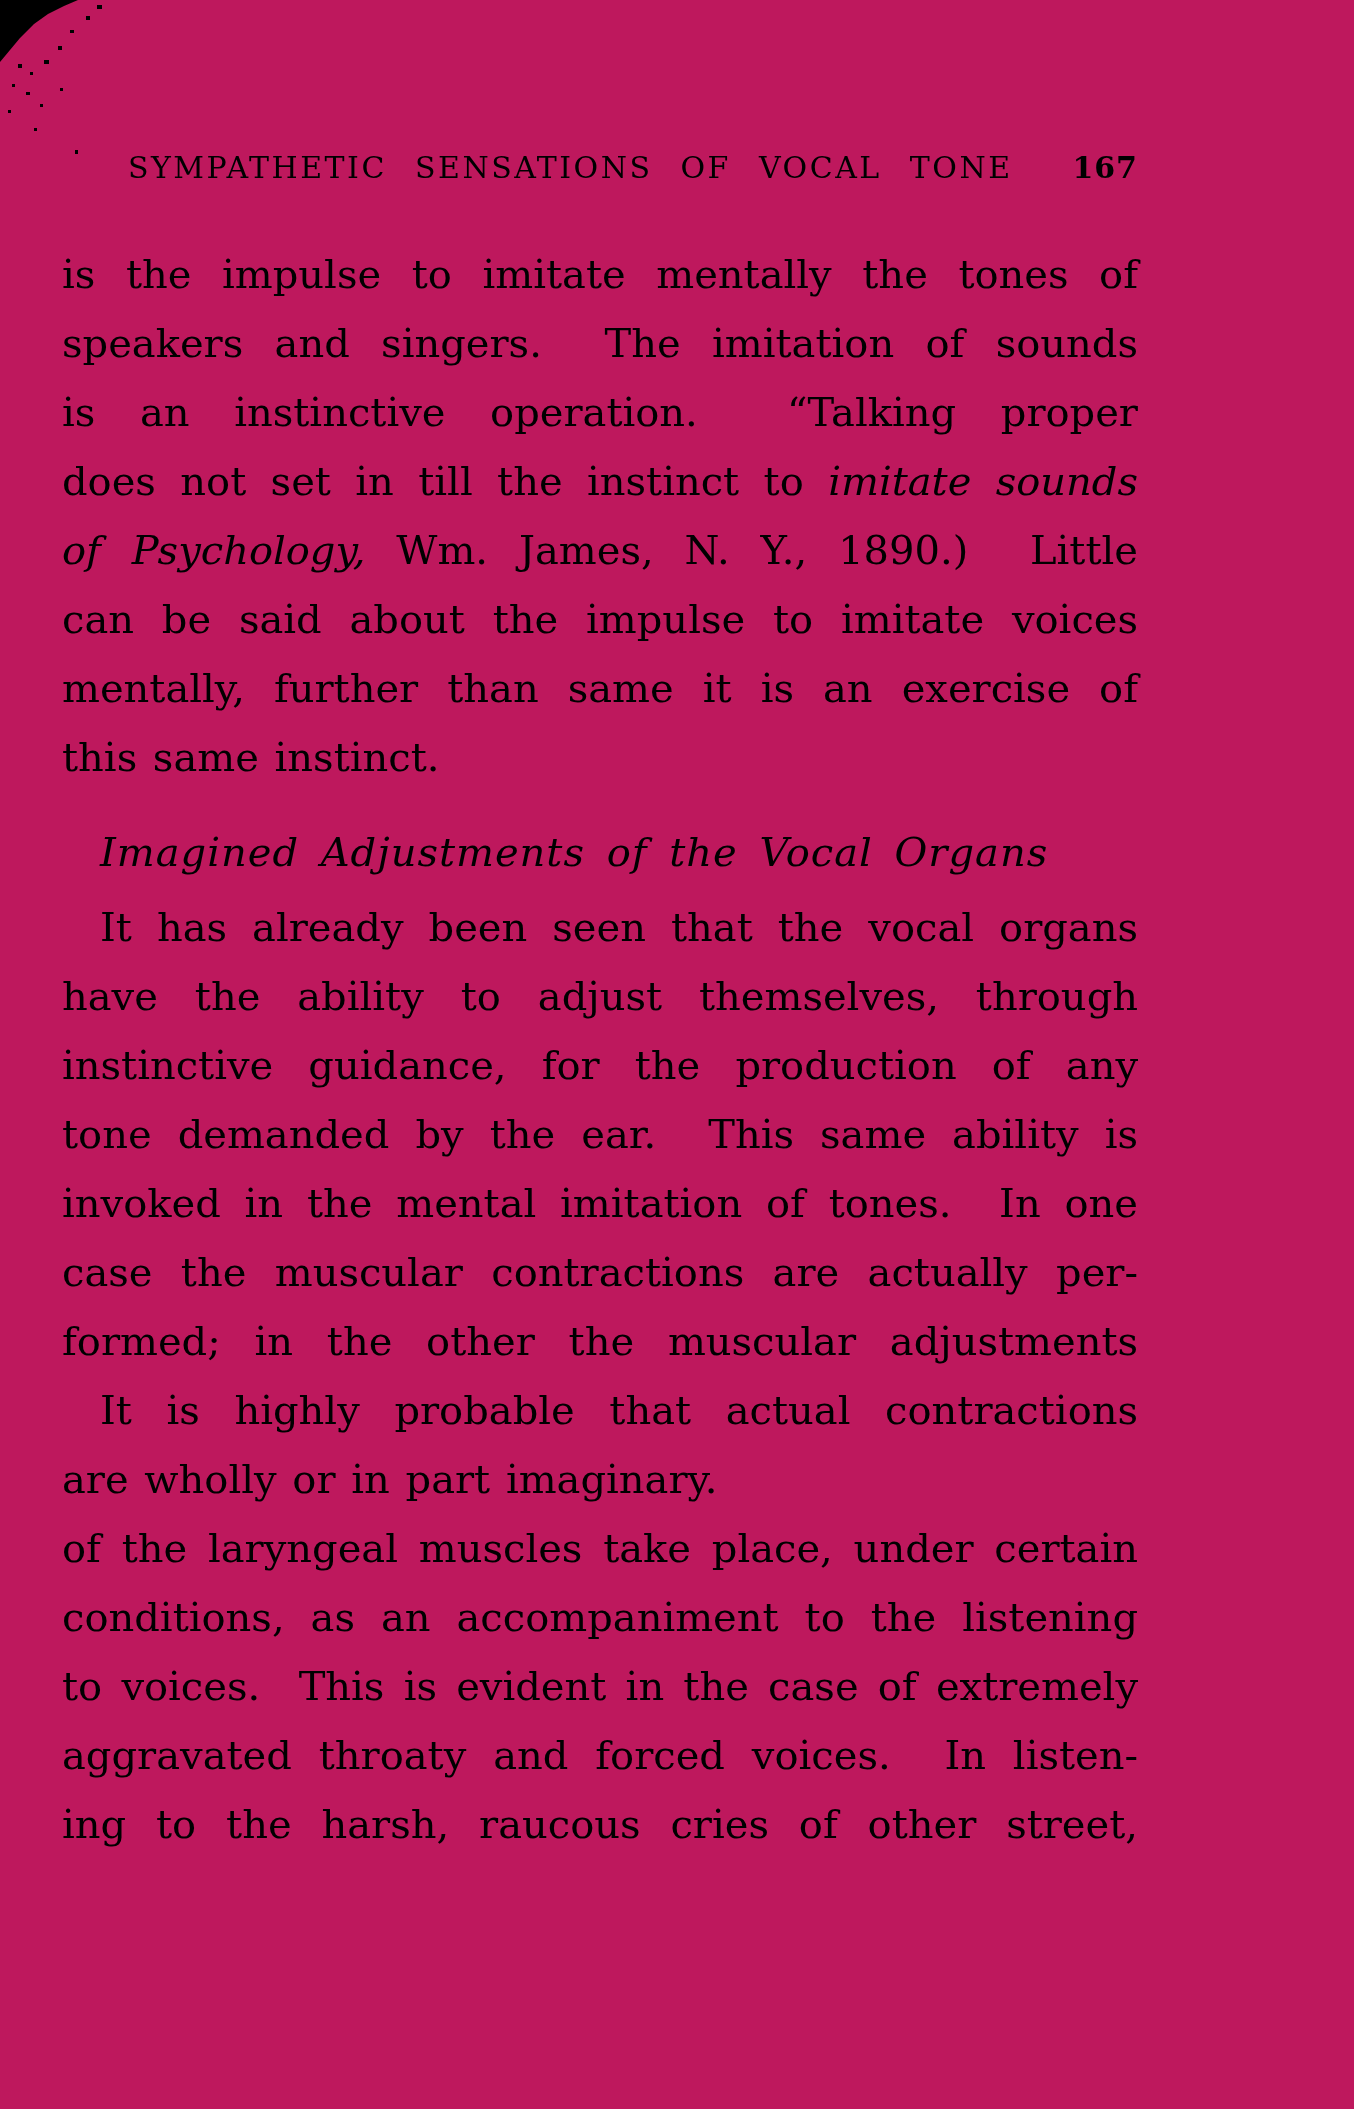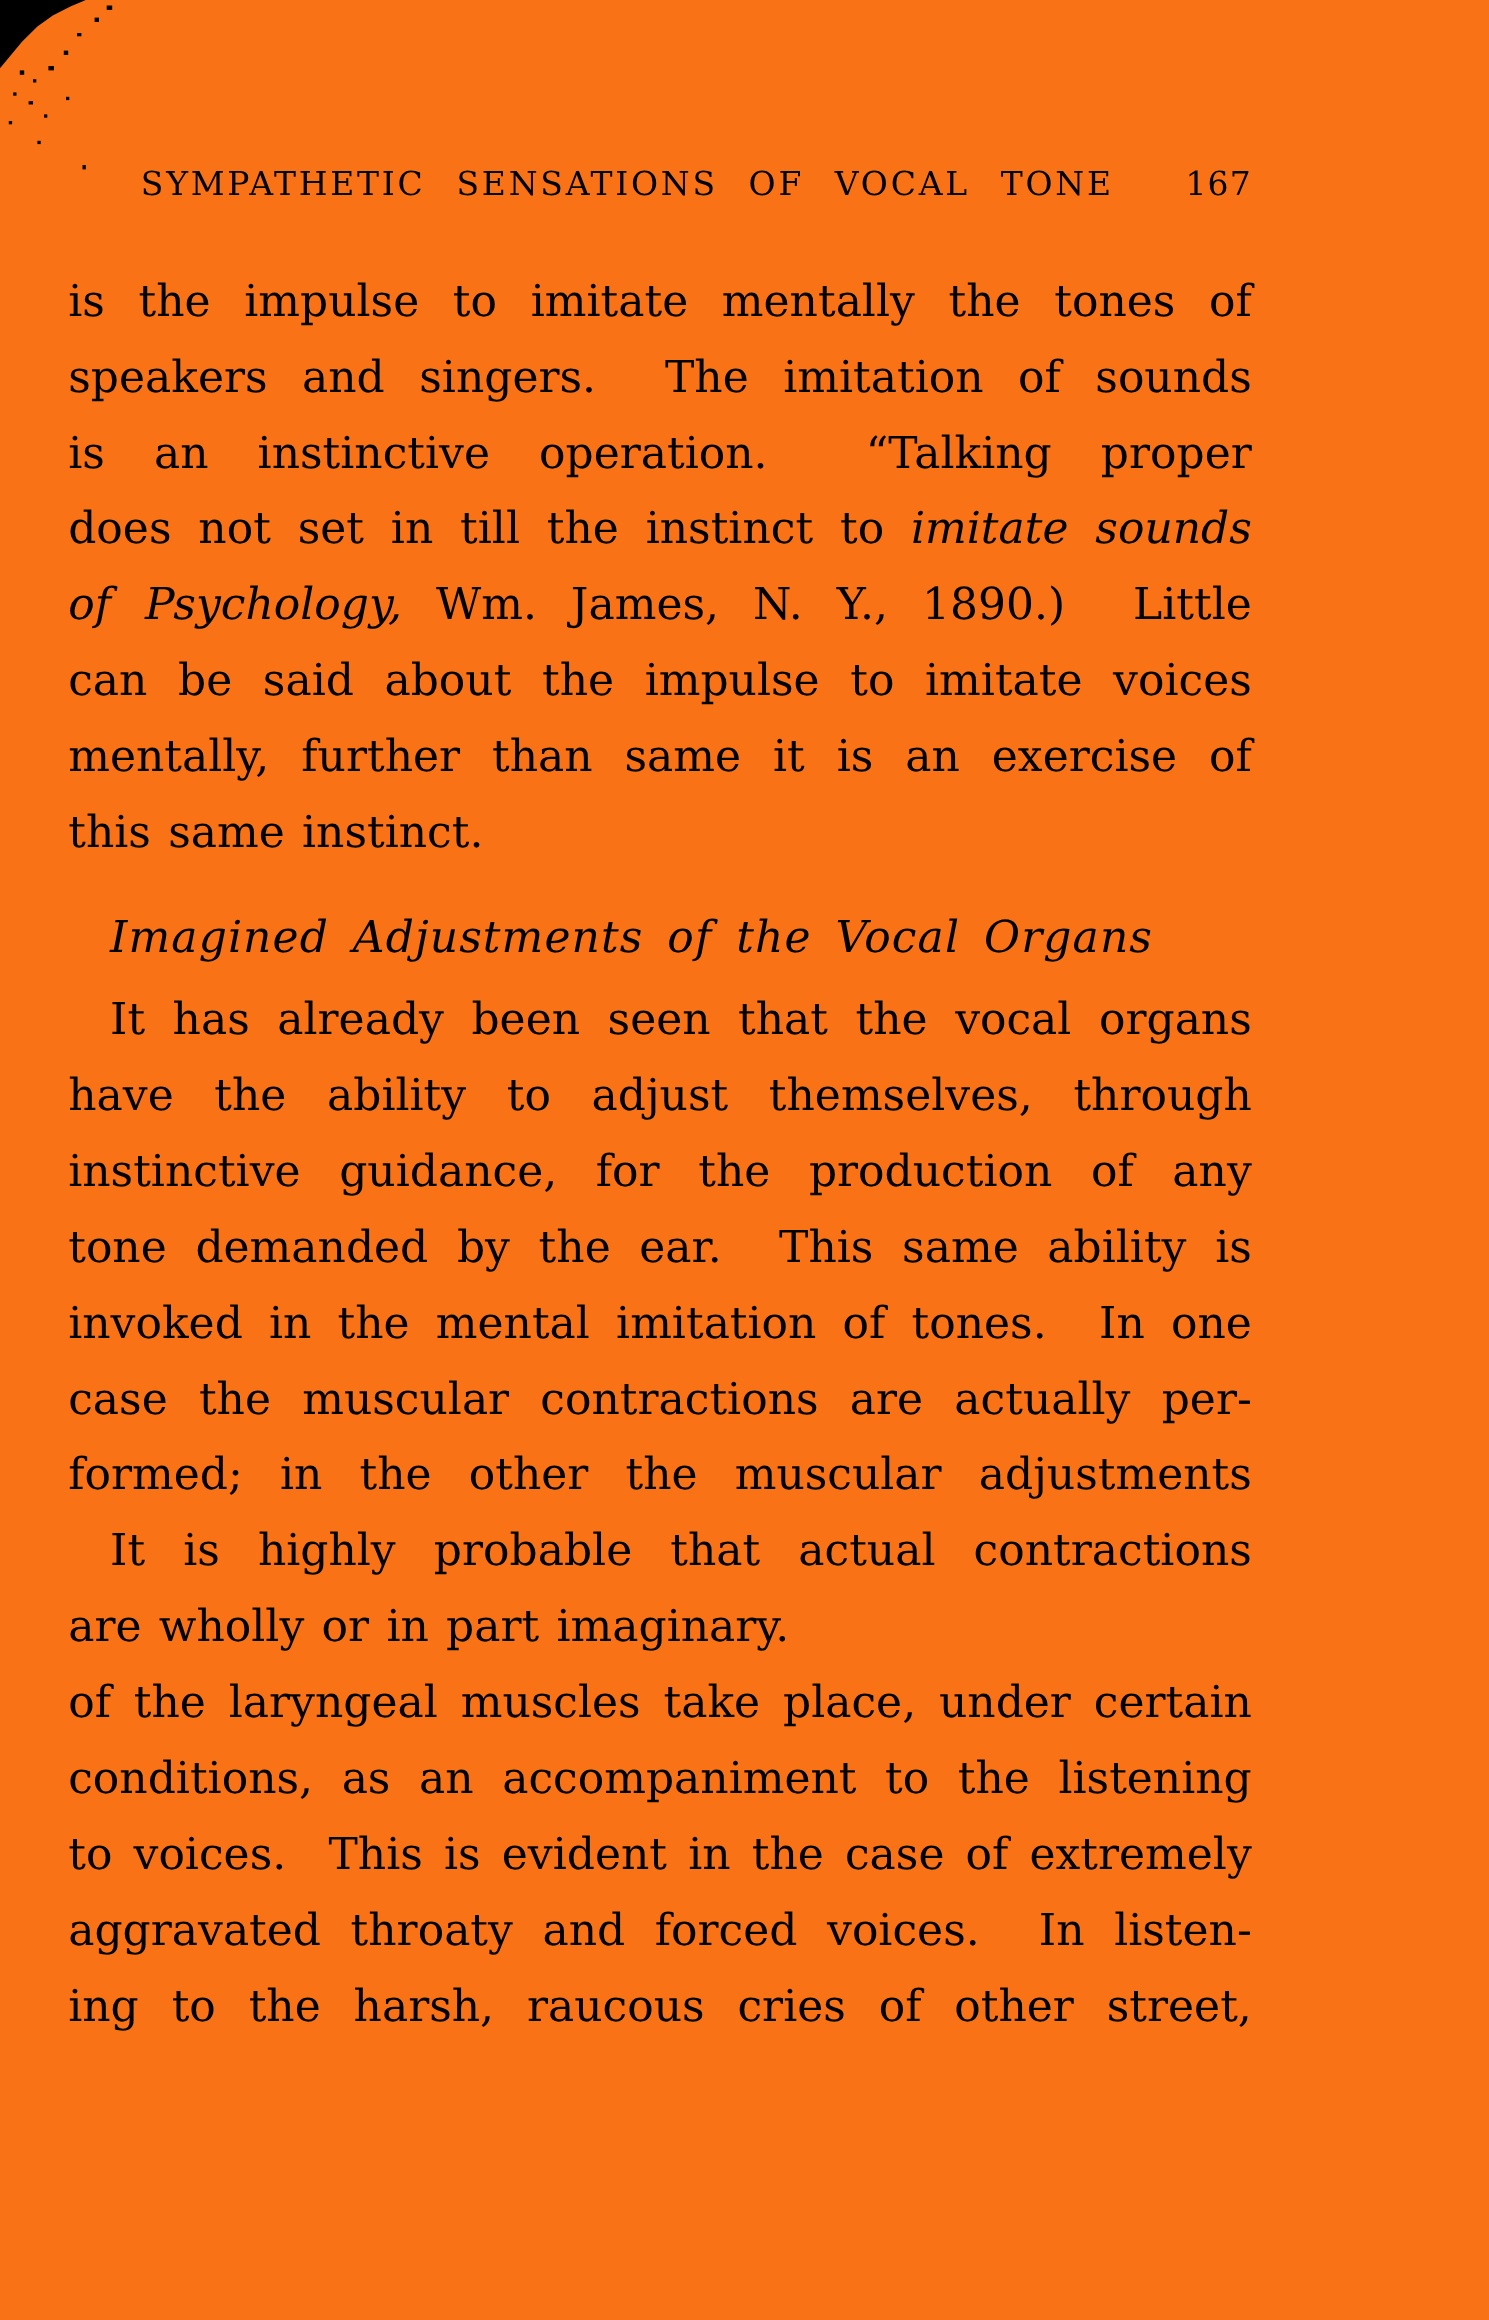--- a/index.html
+++ b/index.html
@@ -4,21 +4,21 @@
 <style>
   html, body {
     margin: 0;
     padding: 0;
     background: #ffffff;
   }
   .page {
     position: relative;
     width: 1354px;
     height: 2109px;
-    background: #f97316;
+    background: #be185d;
     color: #000000;
     font-family: "DejaVu Serif", serif;
     overflow: hidden;
   }
   
   .corner-blob {
     position: absolute;
     top: 0; left: 0;
     width: 78px; height: 62px;
     background: #000;
@@ -40,21 +40,21 @@
     line-height: 36px;
     letter-spacing: 2.5px;
     word-spacing: 16px;
     white-space: nowrap;
   }
   .running-header .title {
     margin-left: 66px;
   }
   .running-header .pagenum {
     letter-spacing: 1px;
-    font-weight: normal;
+    font-weight: bold;
     margin-left: 48px;
   }
   .text-body {
     position: absolute;
     top: 240px;
     left: 62px;
     width: 1076px;
     font-size: 40px;
     line-height: 69px;
     word-spacing: 3px;

